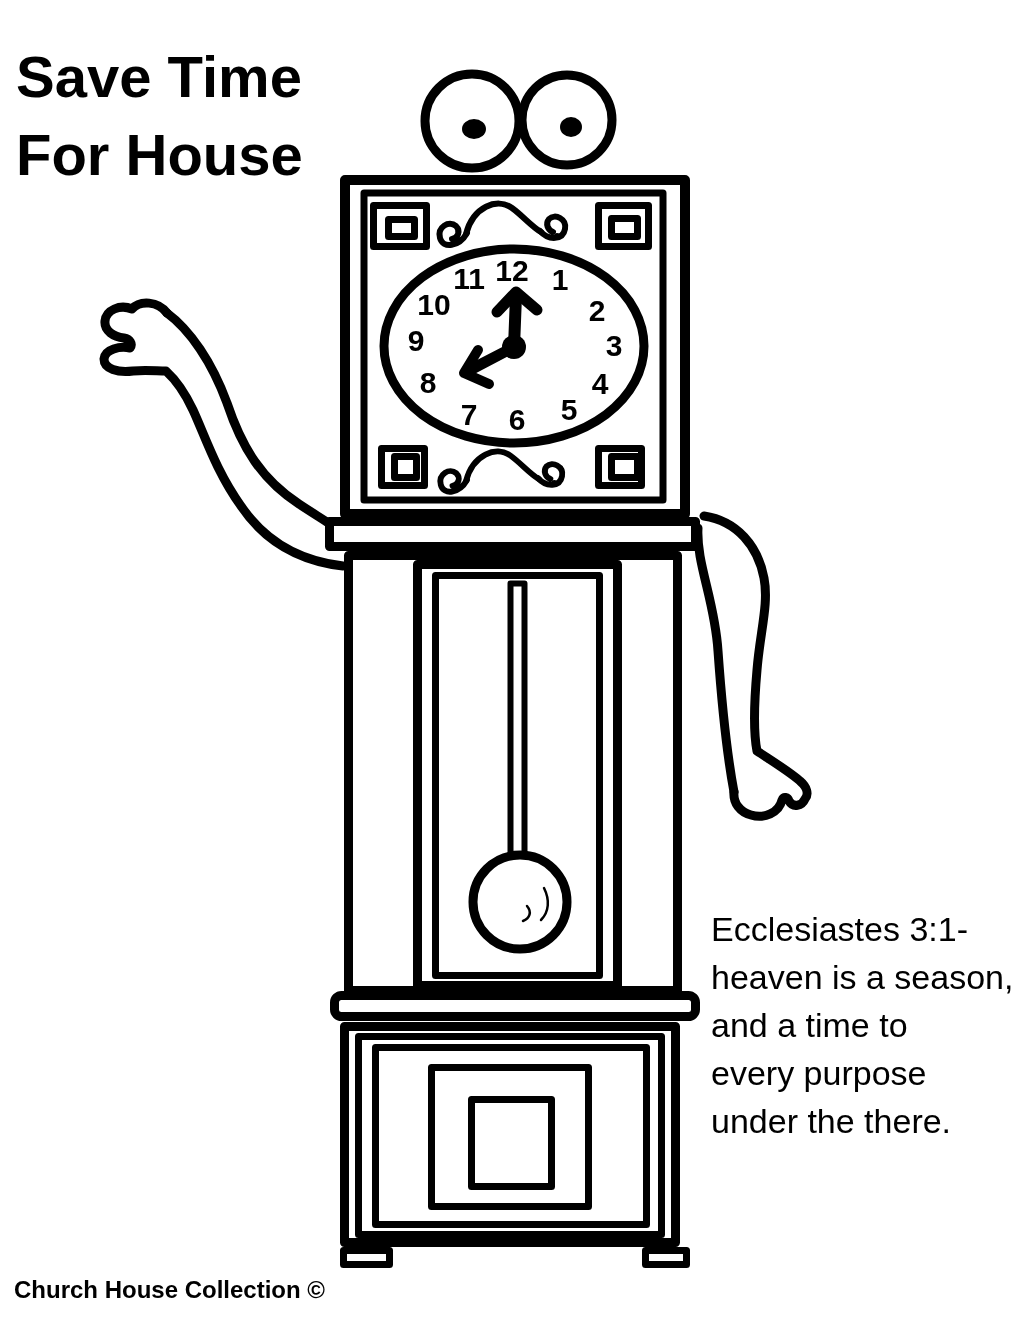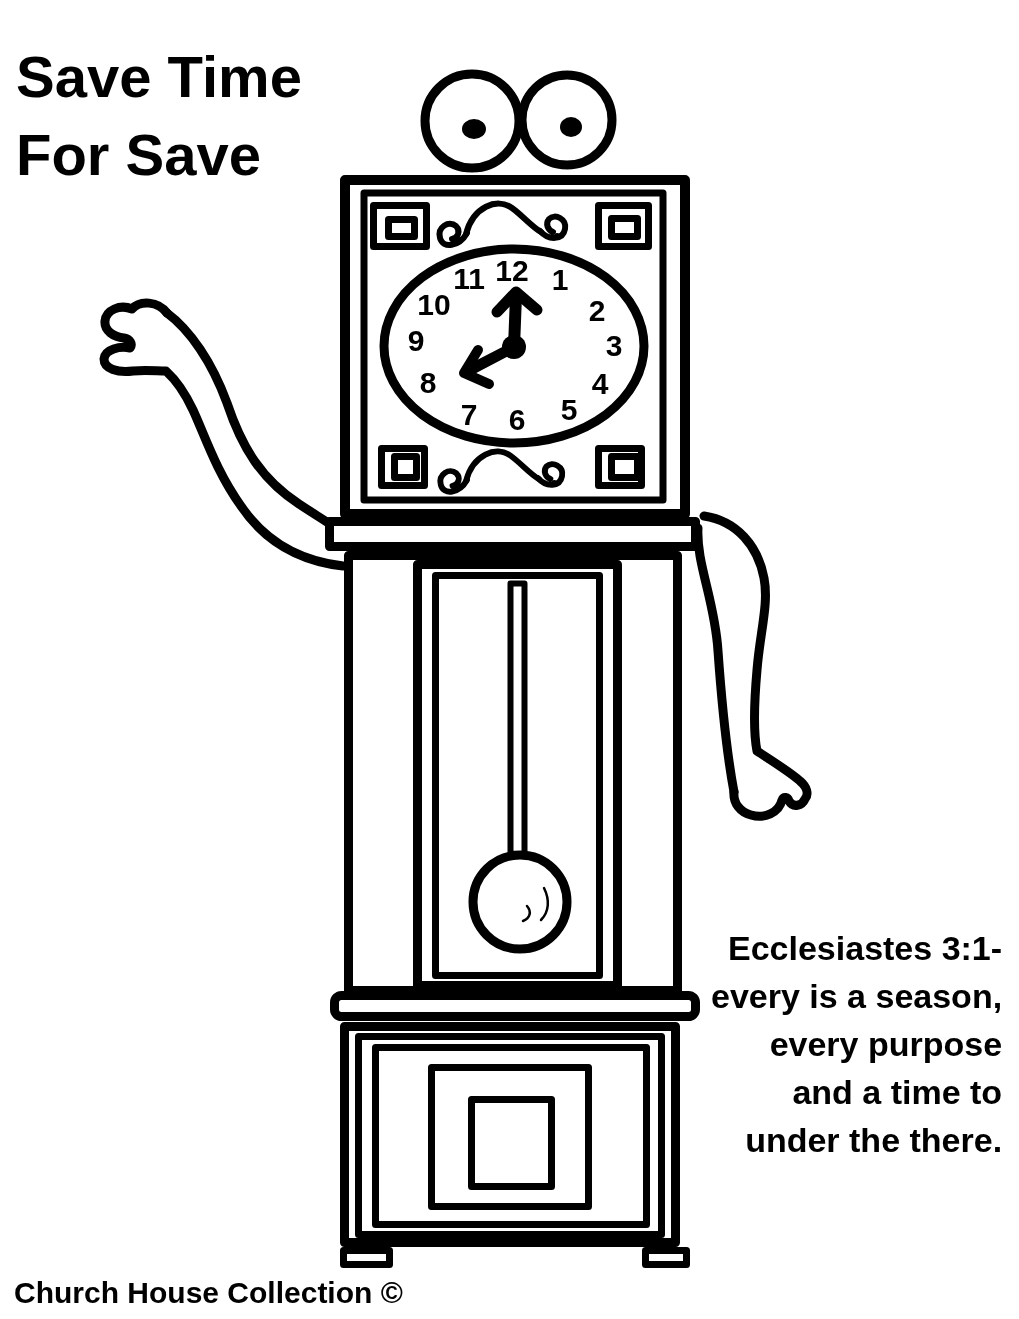--- a/index.html
+++ b/index.html
@@ -11,28 +11,27 @@
     font-family:"Liberation Sans", sans-serif;
     color:#000000;
   }
   .drawing{position:absolute;left:0;top:0;}
   .title{
     position:absolute;left:16px;top:6px;
     font-size:58px;font-weight:bold;line-height:78px;
     letter-spacing:0px;white-space:nowrap;margin-top:32px;
   }
   .verse{
-    position:absolute;left:711px;top:924px;
-    font-size:34px;font-weight:bold;line-height:48px;
+    position:absolute;left:711px;top:905px;
+    font-size:34px;font-weight:normal;line-height:48px;
     white-space:nowrap;
-    text-align:right;
   }
   .credit{
     position:absolute;left:14px;top:1276px;
-    font-size:30px;font-weight:bold;white-space:nowrap;
+    font-size:24px;font-weight:bold;white-space:nowrap;
   }
   
   .st  {stroke:#000000;fill:none;stroke-linecap:round;stroke-linejoin:round;}
   .wf  {stroke:#000000;fill:#ffffff;stroke-linejoin:round;}
   .blk {fill:#000000;stroke:none;}
   .num {font-family:"Liberation Sans",sans-serif;font-size:30px;font-weight:bold;fill:#000000;}
 </style>
 </head>
 <body>
 
@@ -149,26 +148,26 @@
       <rect class="st" x="375.5" y="1047.5" width="271" height="177" stroke-width="7"></rect>
       <rect class="st" x="431.5" y="1067.5" width="157" height="139" stroke-width="7"></rect>
       <rect class="st" x="471.5" y="1099.5" width="80" height="87" stroke-width="7"></rect>
       <rect class="wf" x="343.5" y="1250.5" width="46" height="14" stroke-width="7"></rect>
       <rect class="wf" x="645.5" y="1250.5" width="41" height="14" stroke-width="7"></rect>
     </g>
   </svg>
 
   <div class="title">
     <div>Save Time</div>
-    <div>For Save</div>
+    <div>For House</div>
   </div>
 
   <div class="verse">
     <div>Ecclesiastes 3:1-</div>
-    <div>every is a season,</div>
+    <div>heaven is a season,</div>
+    <div>and a time to</div>
     <div>every purpose</div>
-    <div>and a time to</div>
     <div>under the there.</div>
   </div>
 
   <div class="credit">Church House Collection ©</div>
 
 </div>
 
 </body></html>

